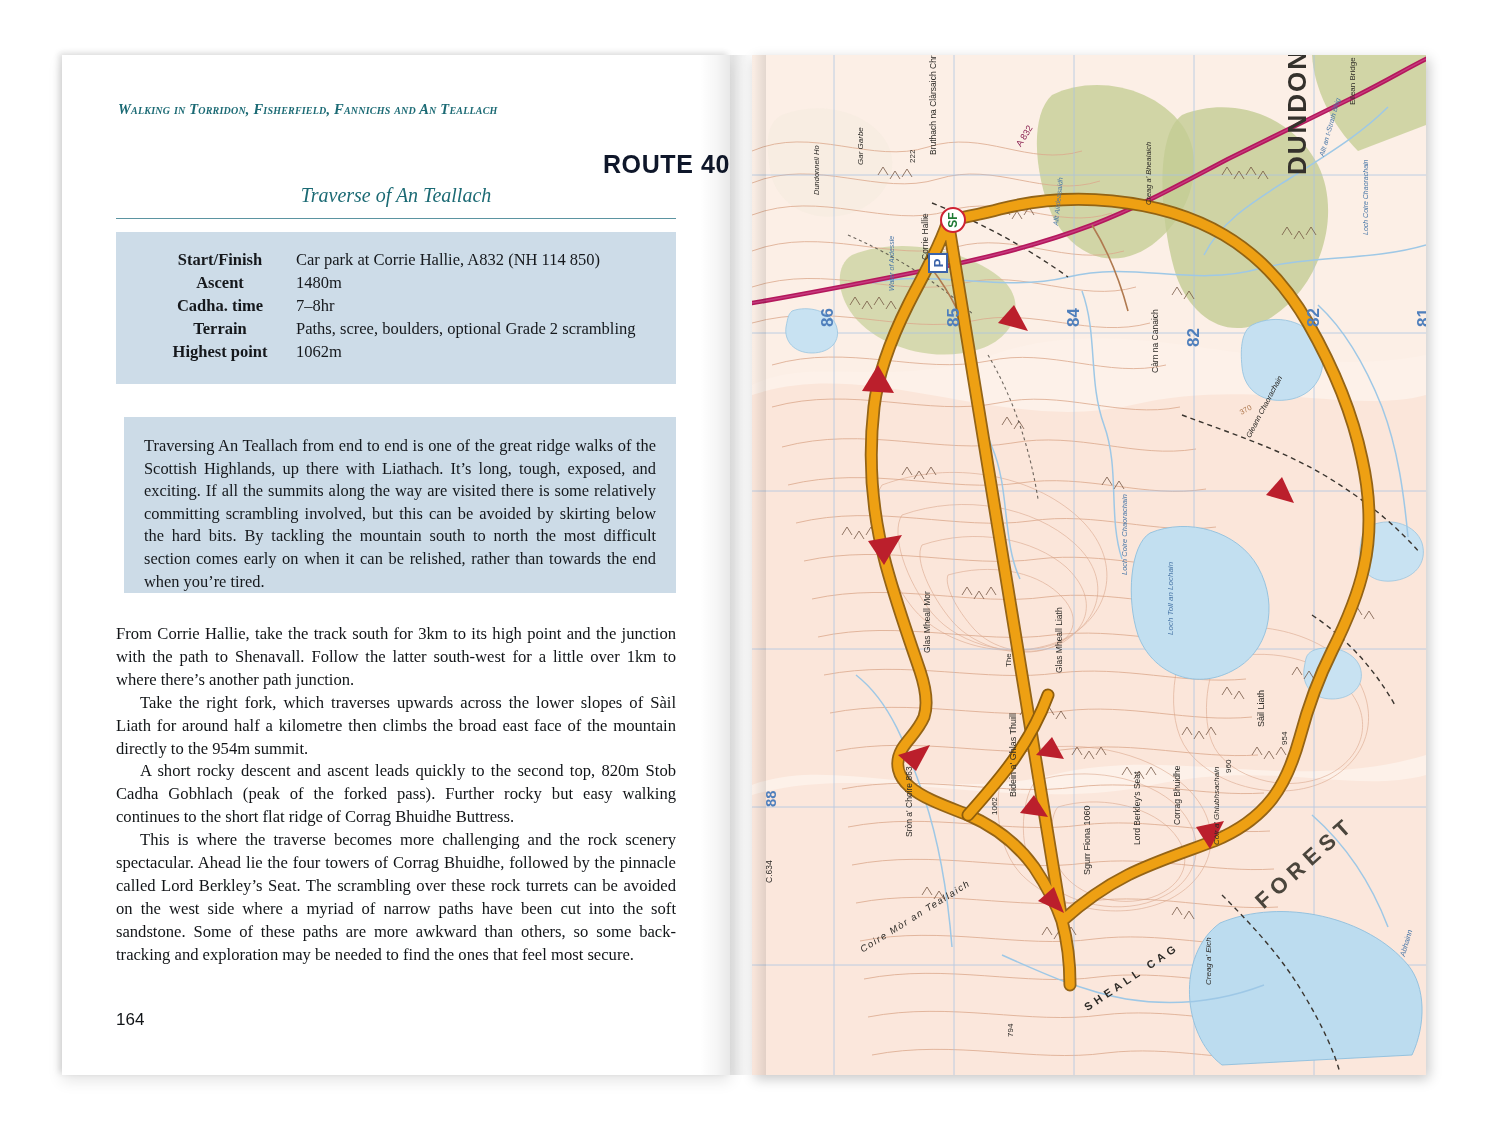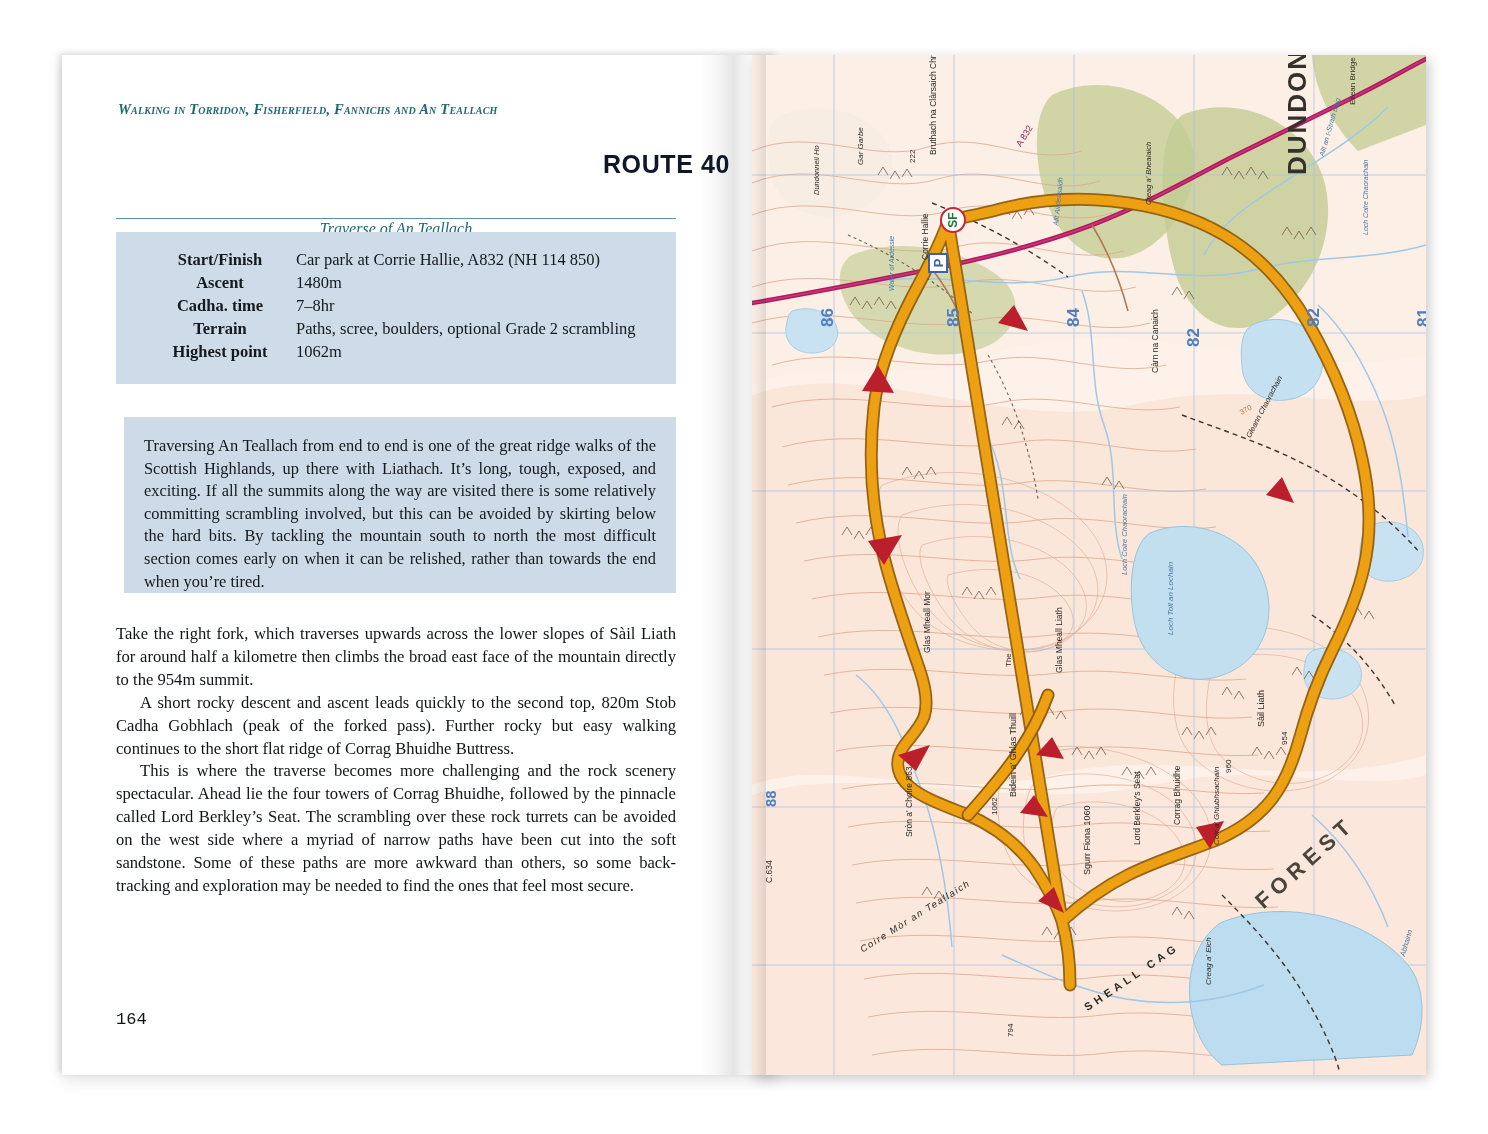--- a/index.html
+++ b/index.html
@@ -17,21 +17,20 @@
     background:#ffffff;
   }
 
   
   #left-page{
     position:absolute;
     left:62px; top:55px;
     width:668px; height:1020px;
     background:#ffffff;
     box-shadow:-3px -2px 6px rgba(0,0,0,0.13), 0 6px 14px rgba(0,0,0,0.10);
-    padding-left:48px;
   }
   
   #gutter{
     position:absolute;
     left:700px; top:55px; width:54px; height:1020px;
     background:linear-gradient(to right,
        rgba(255,255,255,0) 0%,
        rgba(0,0,0,0.035) 30%,
        rgba(0,0,0,0.10) 62%,
        rgba(0,0,0,0.045) 82%,
@@ -62,23 +61,22 @@
     font-weight:bold;
     font-size:25px;
     letter-spacing:0.6px;
     color:#0f172a;
   }
   .route-subtitle{
     position:absolute; left:0; top:129px; width:668px;
     text-align:center;
     font-family:"Liberation Serif", serif;
     font-style:italic;
-    font-size:16px;
+    font-size:20px;
     color:#1b6a74;
-    margin-top:36px;
   }
   .title-rule{
     position:absolute; left:54px; top:163px;
     width:560px; height:1px;
     background:#5b94a1;
   }
 
   
   .fact-box{
     position:absolute;
@@ -137,21 +135,21 @@
     color:#111417;
     text-indent:0;
     hyphens:none;
   }
   .body-col p + p{ text-indent:24px; }
   .body-col b{ font-weight:normal; }
 
   .folio{
     position:absolute;
     left:54px; top:955px;
-    font-family:Liberation Mono, monospace;
+    font-family:Liberation Sans, sans-serif;
     font-size:17px;
     color:#111417;
   }
 
   
   #map-page{
     position:absolute;
     left:752px; top:55px;
     width:674px; height:1020px;
     overflow:hidden;
@@ -248,20 +246,21 @@
           </tr>
         </tbody>
       </table>
     </div>
 
     <div class="intro-box">
       <p>Traversing An Teallach from end to end is one of the great ridge walks of the Scottish Highlands, up there with Liathach. It’s long, tough, exposed, and exciting. If all the summits along the way are visited there is some relatively committing scrambling involved, but this can be avoided by skirting below the hard bits. By tackling the mountain south to north the most difficult section comes early on when it can be relished, rather than towards the end when you’re tired.</p>
     </div>
 
     <div class="body-col">
+      <p>From Corrie Hallie, take the track south for 3km to its high point and the junction with the path to Shenavall. Follow the latter south-west for a little over 1km to where there’s another path junction.</p>
       <p><span>Take the right fork, which traverses upwards across the lower slopes of Sàil Liath for around half a kilometre then climbs the broad east face of the mountain directly to the </span><b>954m summit</b><span>.</span></p>
       <p><span>A short rocky descent and ascent leads quickly to the second top, 820m </span><b>Stob Cadha Gobhlach</b><span> (peak of the forked pass). Further rocky but easy walking continues to the short flat ridge of Corrag Bhuidhe Buttress.</span></p>
       <p>This is where the traverse becomes more challenging and the rock scenery spectacular. Ahead lie the four towers of Corrag Bhuidhe, followed by the pinnacle called Lord Berkley’s Seat. The scrambling over these rock turrets can be avoided on the west side where a myriad of narrow paths have been cut into the soft sandstone. Some of these paths are more awkward than others, so some back-tracking and exploration may be needed to find the ones that feel most secure.</p>
     </div>
 
     <div class="folio">164</div>
   </div>
 
   <div id="gutter"></div>
 

